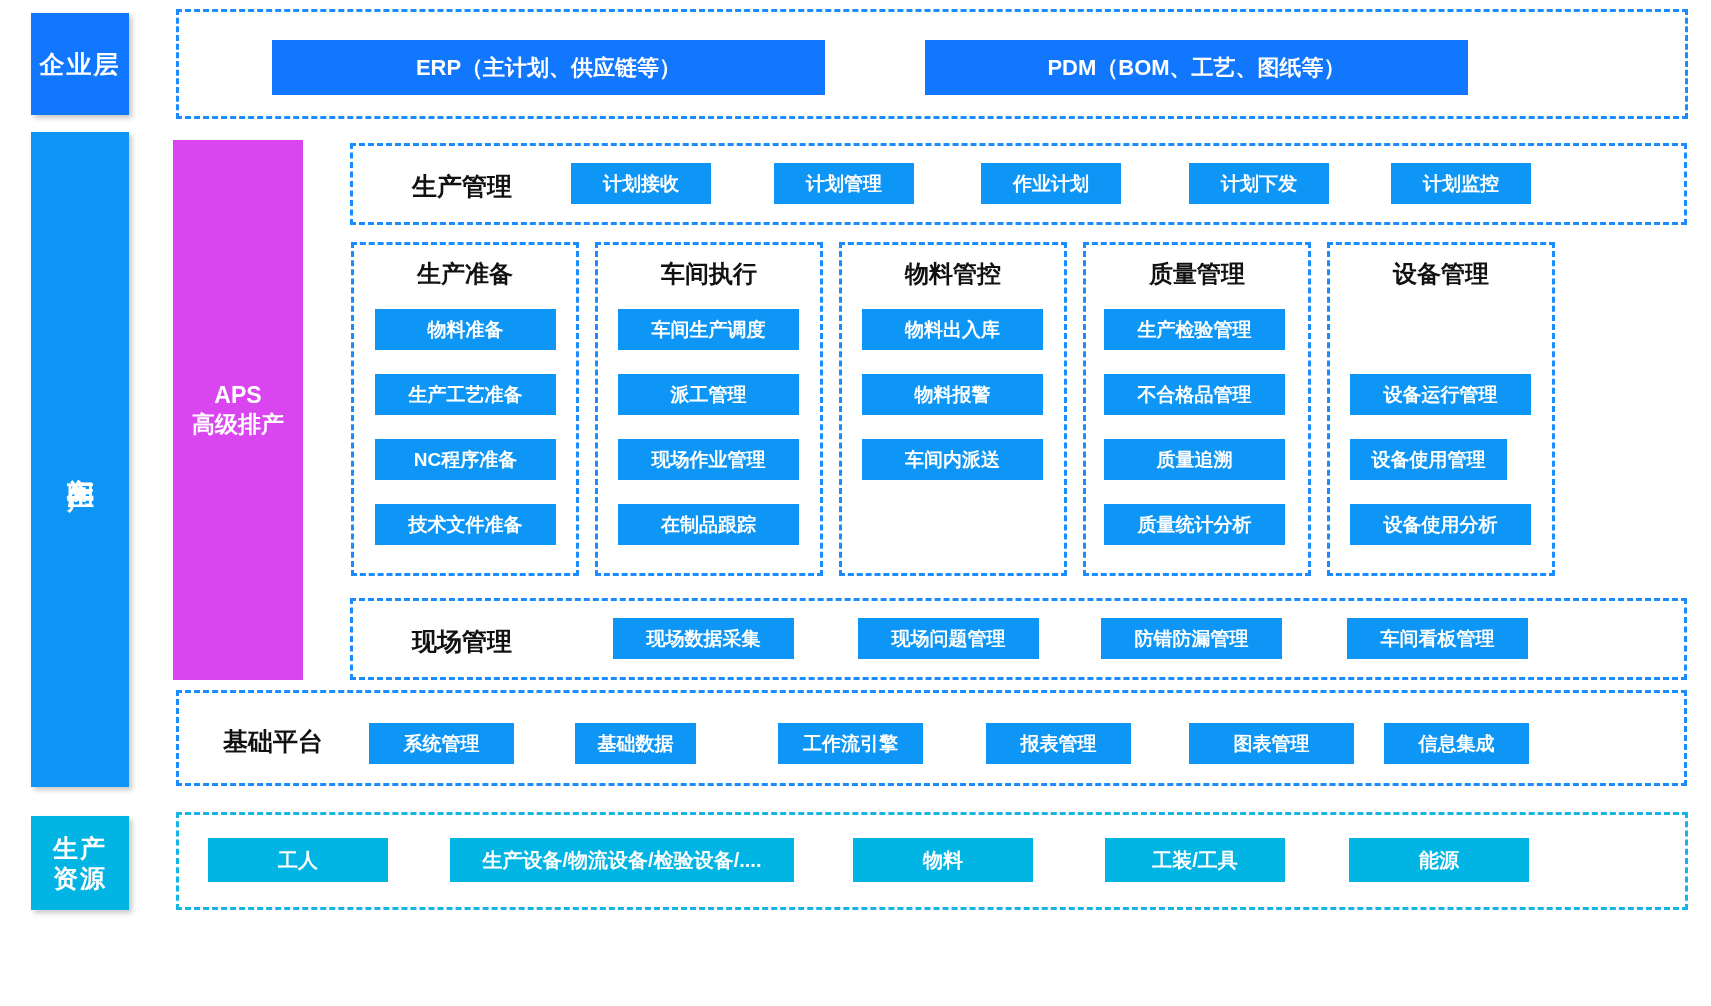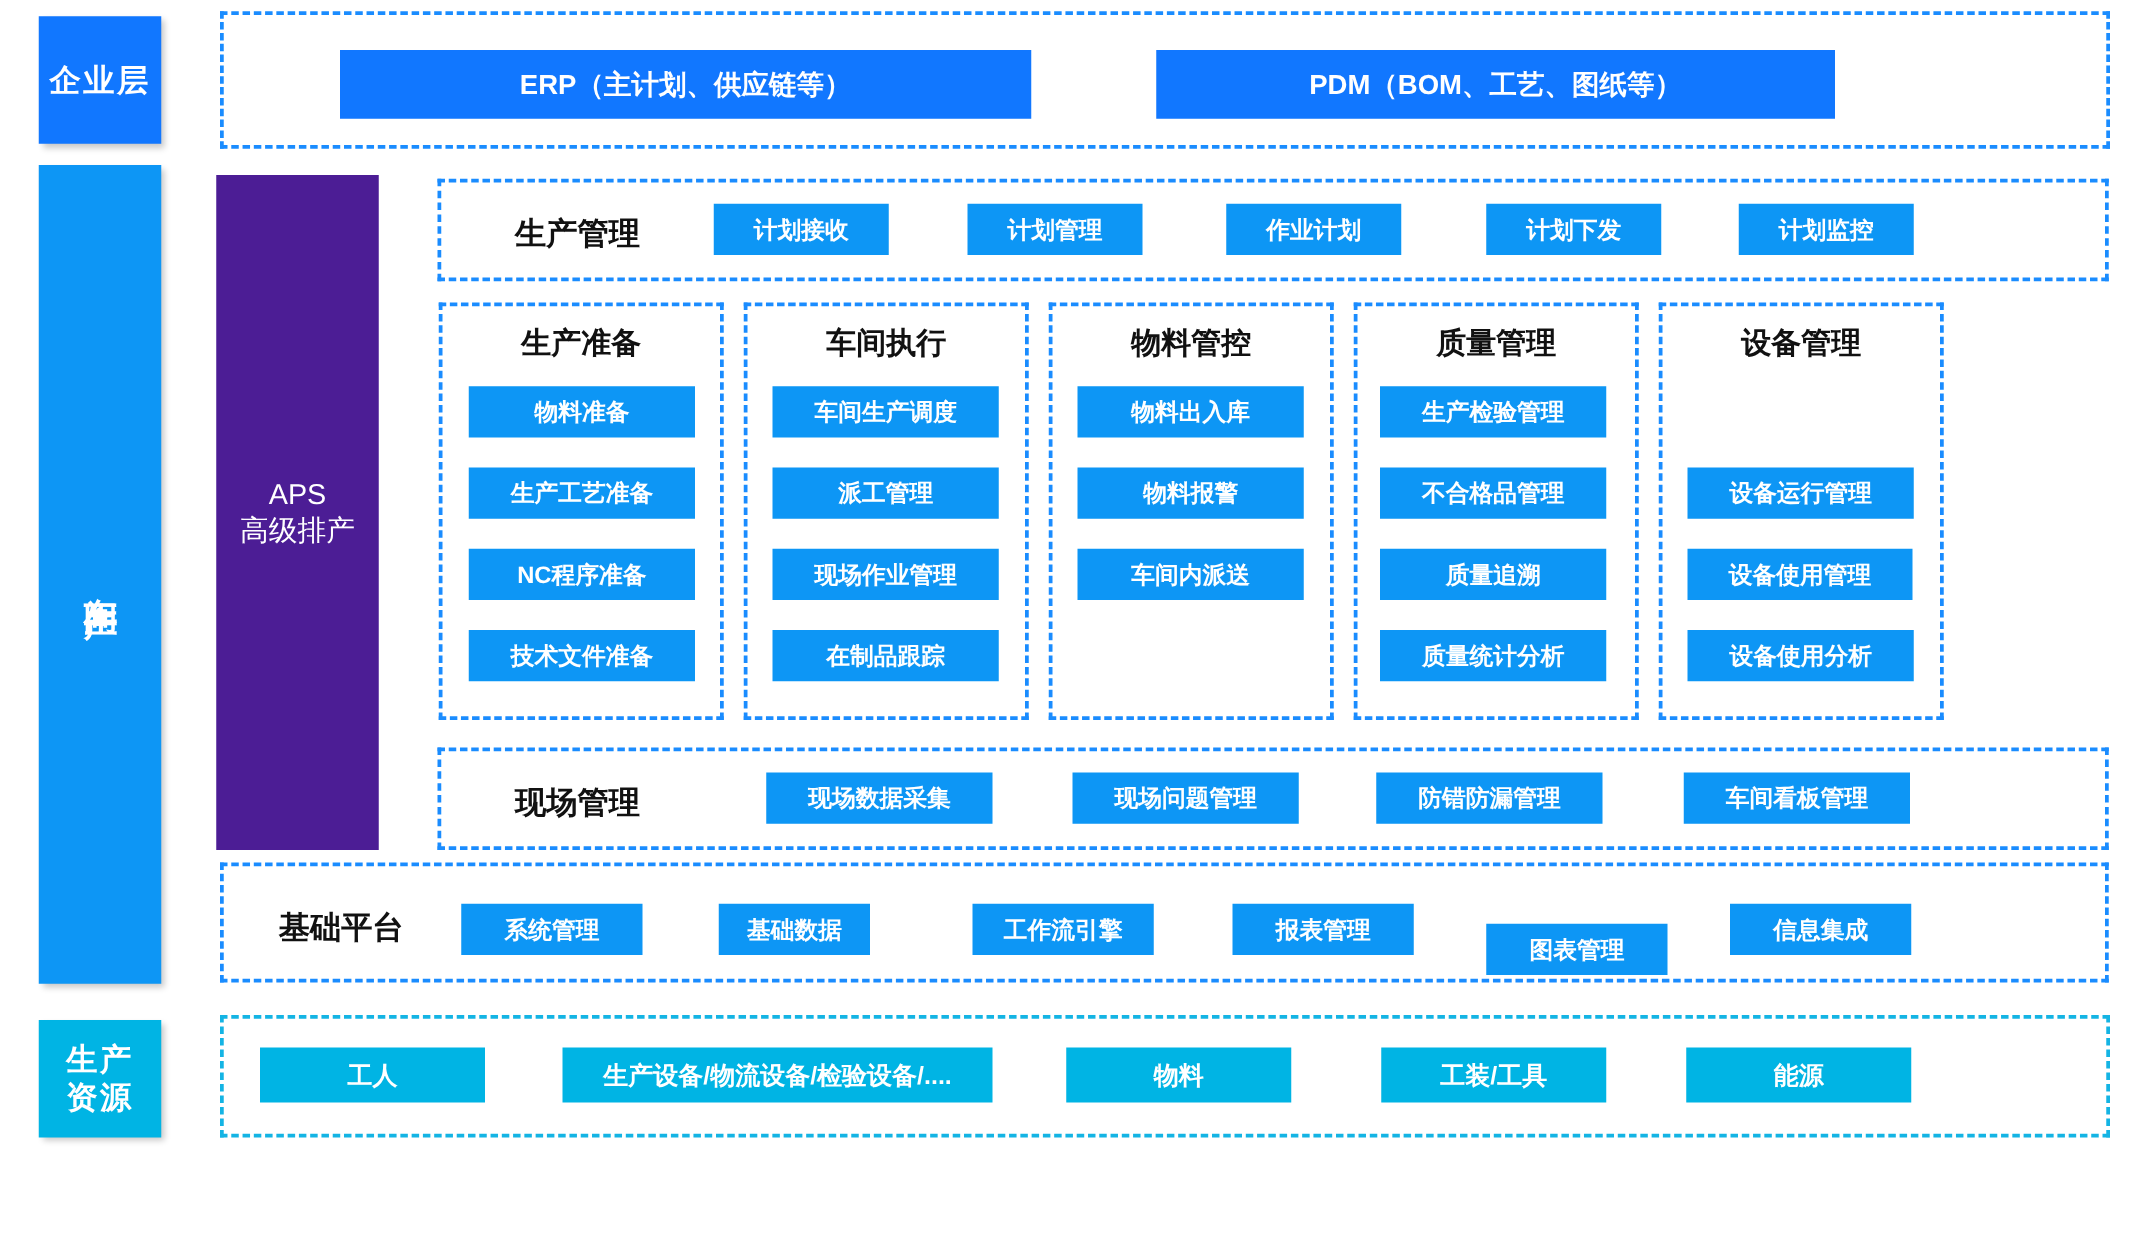--- a/index.html
+++ b/index.html
@@ -55,23 +55,23 @@
   .sec-title {
     position: absolute;
     color: #111111;
     font-weight: 700;
     white-space: nowrap;
     text-align: center;
   }
 
   .aps {
     position: absolute;
-    background: #4c1d95;
+    background: #d946ef;
     color: #ffffff;
-    font-weight: 400;
+    font-weight: 700;
     text-align: center;
     display: flex;
     align-items: center;
     justify-content: center;
     line-height: 1.25;
   }
 
   .vert-label {
     writing-mode: vertical-rl;
     text-orientation: upright;
@@ -183,21 +183,21 @@
   </div>
   <div class="chip blue" style="left:1104px; top:504px; width:181px; height:41px; font-size:19px;">
     <span>质量统计分析</span>
   </div>
 
   <div class="dashed" style="left:1327px; top:242px; width:228px; height:334px;"></div>
   <div class="sec-title" style="left:1327px; top:258px; width:228px; font-size:24px;">设备管理</div>
   <div class="chip blue" style="left:1350px; top:374px; width:181px; height:41px; font-size:19px;">
     <span>设备运行管理</span>
   </div>
-  <div class="chip blue" style="left:1350px; top:439px; width:180px; height:41px; font-size:19px;">
+  <div class="chip blue" style="left:1350px; top:439px; width:157px; height:41px; font-size:19px;">
     <span>设备使用管理</span>
   </div>
   <div class="chip blue" style="left:1350px; top:504px; width:181px; height:41px; font-size:19px;">
     <span>设备使用分析</span>
   </div>
 
   <div class="dashed" style="left:350px; top:598px; width:1337px; height:82px;"></div>
   <div class="sec-title" style="left:397px; top:625px; width:130px; font-size:25px;">现场管理</div>
 
   <div class="chip blue" style="left:613px; top:618px; width:181px; height:41px; font-size:19px;">
@@ -221,21 +221,21 @@
   </div>
   <div class="chip blue" style="left:575px; top:723px; width:121px; height:41px; font-size:19px;">
     <span>基础数据</span>
   </div>
   <div class="chip blue" style="left:778px; top:723px; width:145px; height:41px; font-size:19px;">
     <span>工作流引擎</span>
   </div>
   <div class="chip blue" style="left:986px; top:723px; width:145px; height:41px; font-size:19px;">
     <span>报表管理</span>
   </div>
-  <div class="chip blue" style="left:1189px; top:739px; width:145px; height:41px; font-size:19px;">
+  <div class="chip blue" style="left:1189px; top:723px; width:165px; height:41px; font-size:19px;">
     <span>图表管理</span>
   </div>
   <div class="chip blue" style="left:1384px; top:723px; width:145px; height:41px; font-size:19px;">
     <span>信息集成</span>
   </div>
 
   <div class="layer-tag" style="left:31px; top:816px; width:98px; height:94px; background:#00b4e4; font-size:25px; line-height:1.2;">
     <span style="display:block; width:56px;">生产资源</span>
   </div>
 

